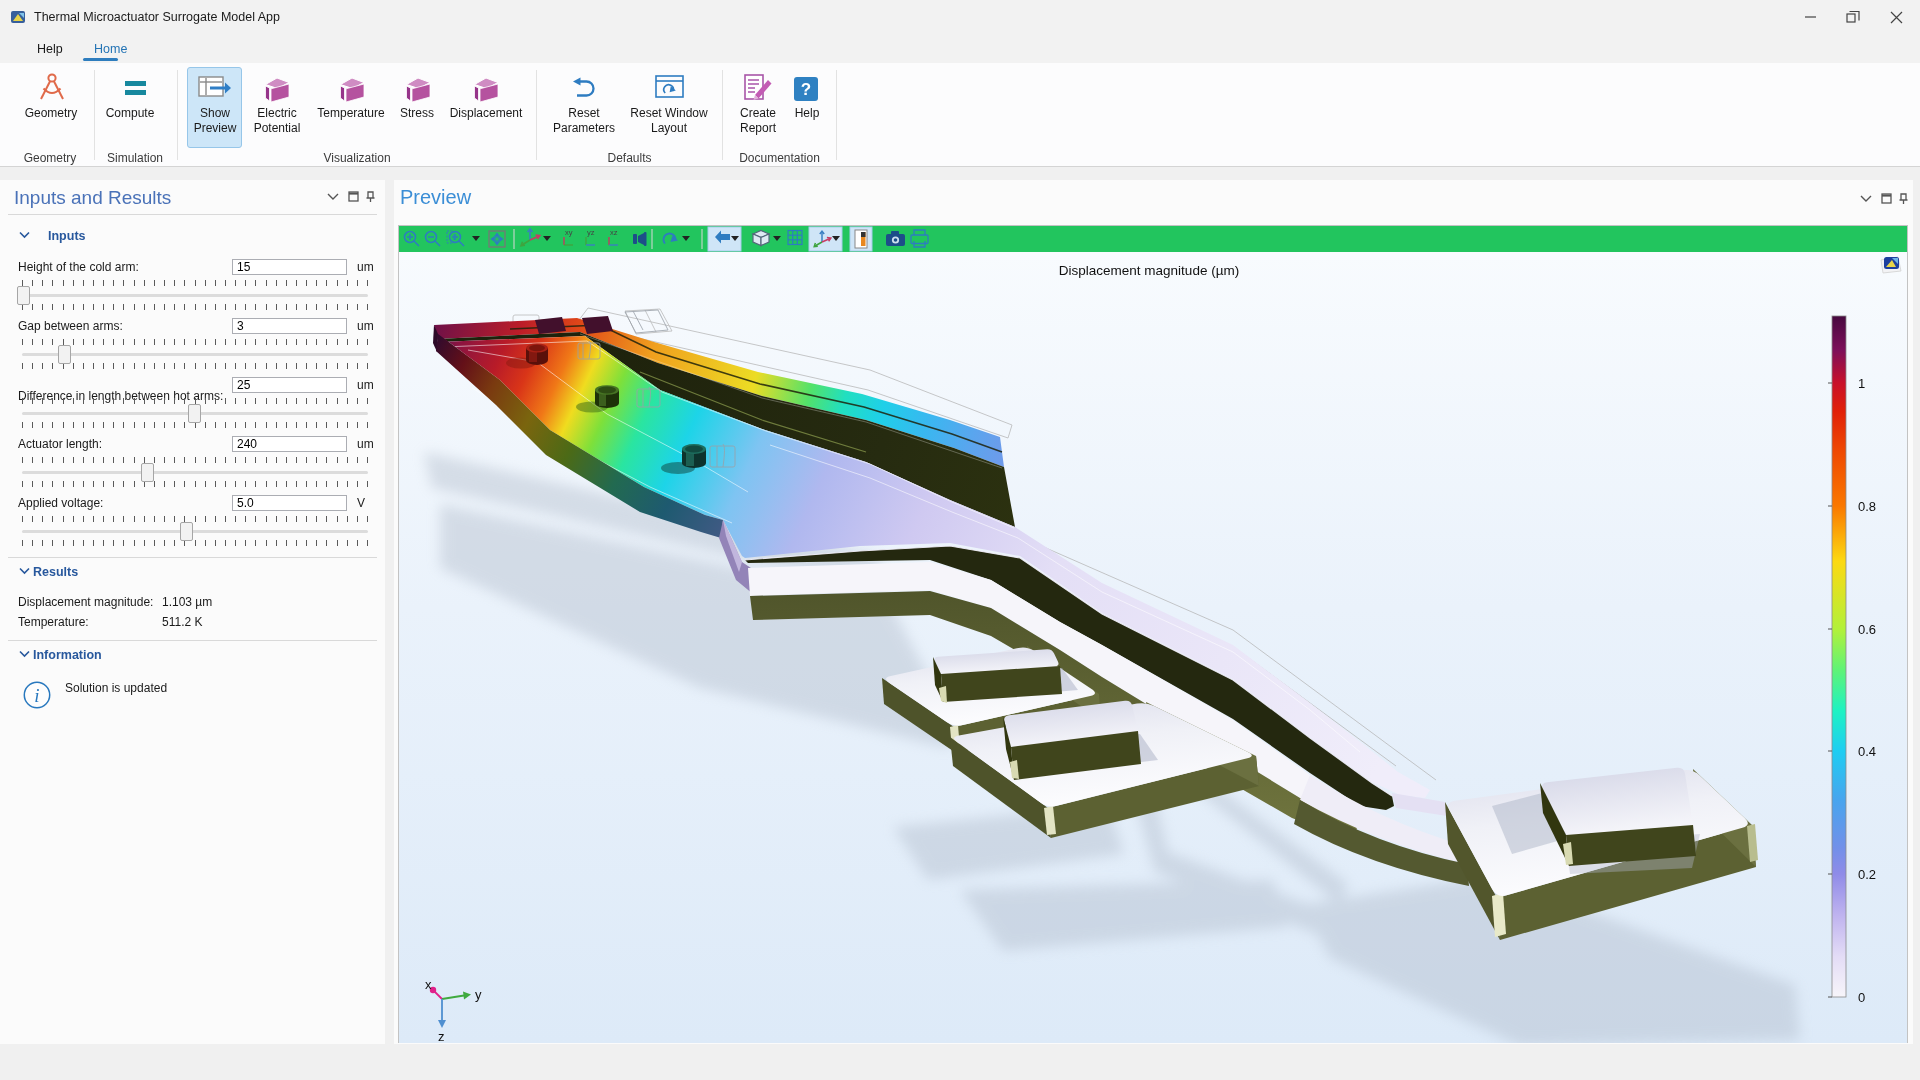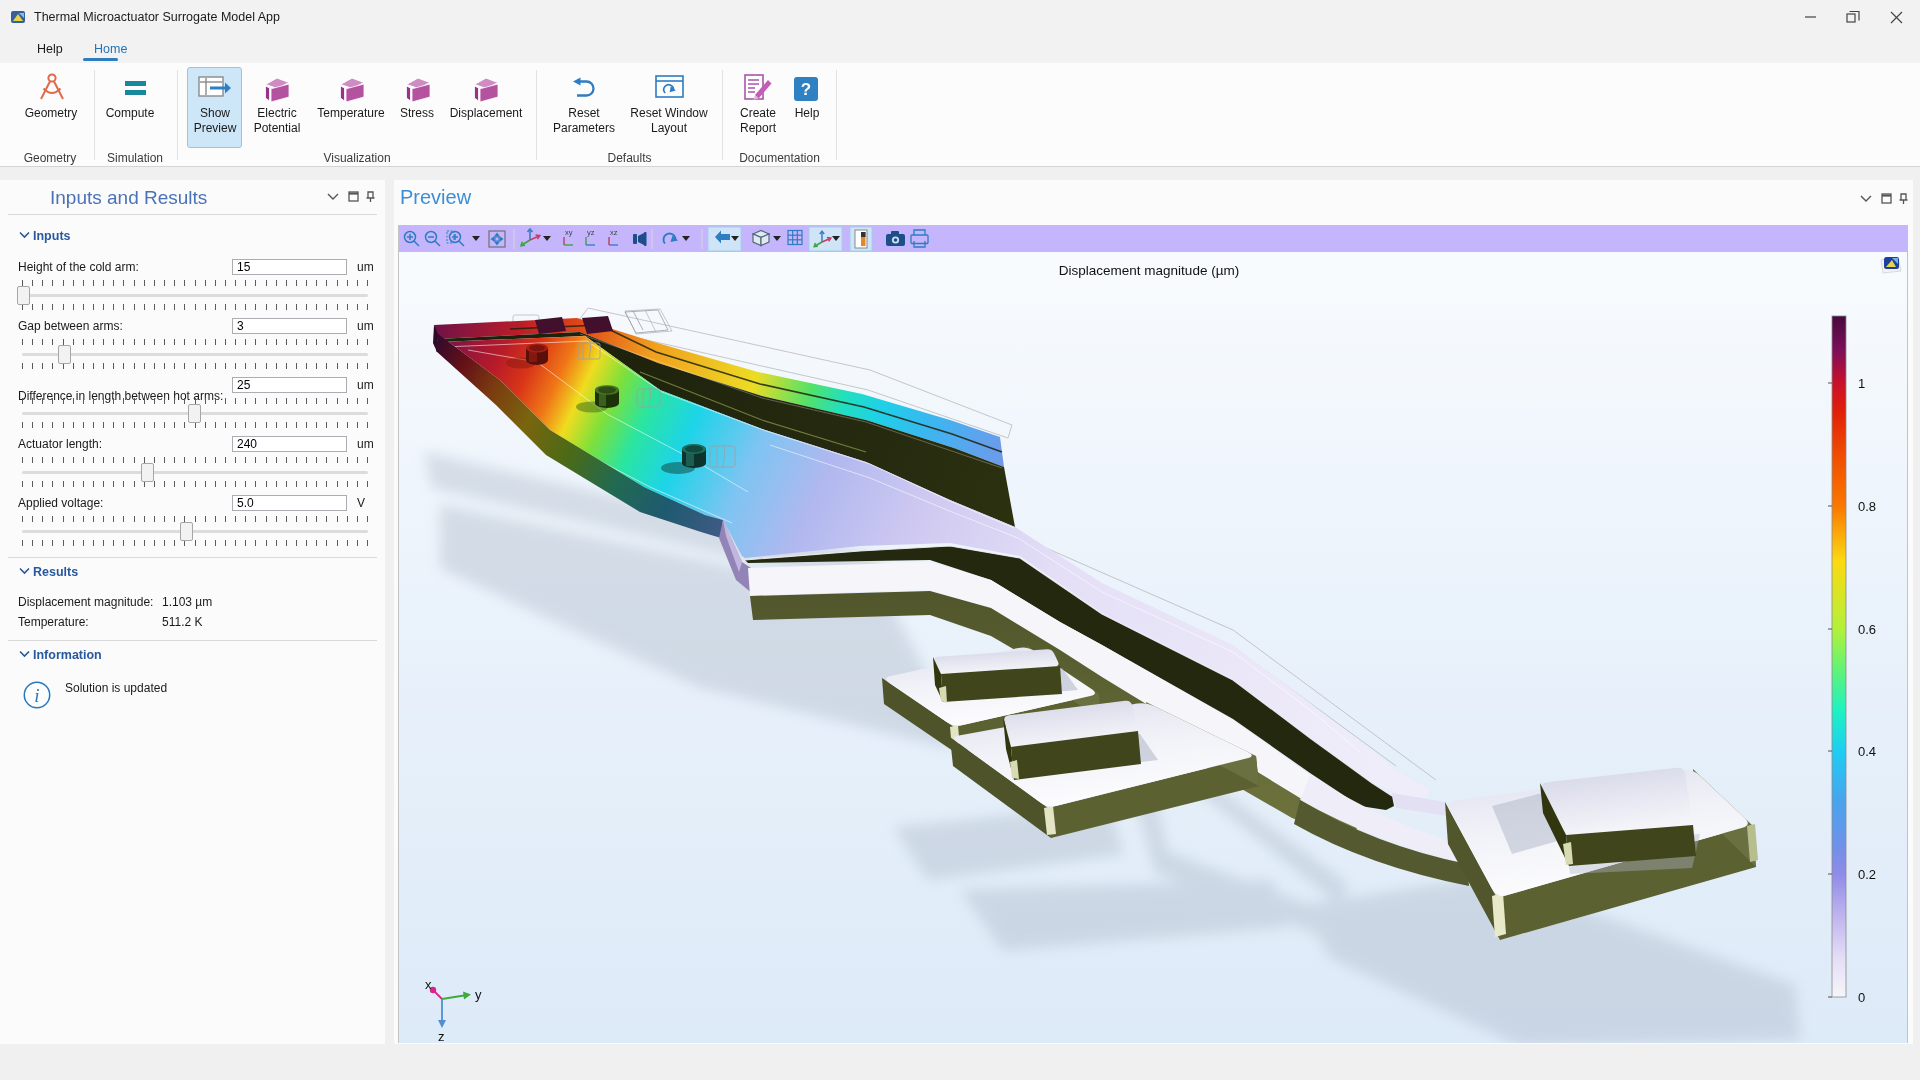--- a/index.html
+++ b/index.html
@@ -10,32 +10,32 @@
 .tab { font-size:12.5px; color:#191919; }
 #tab-home { color:#2474b5;margin-left:9px; }
 #homeline { left:83px; top:58px; width:35px; height:3px; background:#2e7dbe; border-radius:2px; }
 #ribbon { left:0; top:63px; width:1920px; height:104px; background:#fcfcfd; border-bottom:1px solid #d4d4d4; }
 .rsep { position:absolute; top:7px; width:1px; height:90px; background:#e2e2e2; }
 .rlabel { position:absolute; font-size:12px; color:#3b3b3b; text-align:center; top:88px; }
 .rbtn { position:absolute; text-align:center; font-size:12px; color:#1a1a1a; line-height:15px; }
 #showprev { left:187px; top:4px; width:55px; height:81px; background:#cde6f8; border:1px solid #96c6e9; border-radius:3px; }
 #leftpanel { left:0; top:180px; width:385px; height:864px; background:#fbfbfb; }
 #gpanel { left:394px; top:180px; width:1526px; height:864px; background:#fbfbfb; }
-#ptitle { left:14px; top:7px; font-size:19px; color:#4a72b8;margin-left:36px; }
+#ptitle { left:14px; top:7px; font-size:19px; color:#4a72b8; }
 #gtitle { left:6px; top:6px; font-size:20px; color:#3b8ed6; }
 .secthead { position:absolute; font-size:12.5px; font-weight:bold; color:#28589d; }
 .lbl { position:absolute; font-size:12px; color:#1a1a1a; }
 .ibox { position:absolute; left:232px; width:115px; height:16px; background:#fff; border:1px solid #abadb3; font-size:12px; color:#000; padding:0px 4px; line-height:14px; }
 .unit { position:absolute; left:357px; font-size:12px; color:#1a1a1a; }
 .ticks { position:absolute; left:22px; width:347px; height:6px; background-image:repeating-linear-gradient(90deg,#5a5a5a 0px,#5a5a5a 1px,transparent 1px,transparent 10.15px); }
 .track { position:absolute; left:22px; width:346px; height:3px; background:#dcdcdc; border-radius:2px; }
 .thumb { position:absolute; width:13px; height:19px; background:#f2f2f2; border:1px solid #a6a6a6; border-radius:2px; }
 .hr { position:absolute; left:8px; width:369px; height:1px; background:#d9d9d9; }
 #canvasborder { left:398px; top:225px; width:1510px; height:818px; border:1px solid #c3c3c3; background:#fff; }
-#toolbar { left:399px; top:226px; width:1508px; height:26px; background:#c4b5fd; }
+#toolbar { left:399px; top:226px; width:1508px; height:26px; background:#22c55e; }
 #statusbar { left:0; top:1044px; width:1920px; height:36px; background:#f0f0f0; }
 </style>
 </head>
 <body>
 <div id="titlebar" class="abs">
   <svg class="abs" style="left:11px;top:10px" width="15" height="15">
     <rect x="0" y="1" width="14" height="12" rx="2" fill="#375f9b"></rect>
     <path d="M2,11 L7,4 L12,11 Z" fill="#e8d44a"></path>
     <path d="M8,3 L13,3 L13,8 Z" fill="#7fc3ea"></path>
   </svg>
@@ -154,21 +154,21 @@
     <path d="M2,4 L7,9 L12,4" fill="none" stroke="#555" stroke-width="1.4"></path>
     <rect x="23" y="2" width="9" height="9" fill="none" stroke="#555" stroke-width="1.3"></rect>
     <line x1="23" y1="3.6" x2="32" y2="3.6" stroke="#555" stroke-width="2"></line>
     <path d="M42,2 L47,2 L47,8 L42,8 Z M40.5,8 L48.5,8 M44.5,8 L44.5,12" fill="none" stroke="#555" stroke-width="1.3"></path>
   </svg>
   <div class="hr" style="top:34px"></div>
 
   <svg class="abs" style="left:19px;top:50px" width="12" height="10">
       <path d="M1,2.5 L5.5,7 L10,2.5" fill="none" stroke="#28589d" stroke-width="1.6"></path>
     </svg>
-  <div class="secthead" style="left:33px;top:49px">Inputs</div>
+  <div class="secthead" style="left:48px;top:49px">Inputs</div>
 
   <div class="lbl" style="left:18px;top:80px">Height of the cold arm:</div>
   <div class="ibox" style="top:79px">15</div>
   <div class="unit" style="top:80px">um</div>
   <div class="ticks" style="top:100px"></div>
   <div class="track" style="top:114px"></div>
   <div class="ticks" style="top:124px"></div>
   <div class="thumb" style="left:17px;top:106px"></div>
 
   <div class="lbl" style="left:18px;top:139px">Gap between arms:</div>

